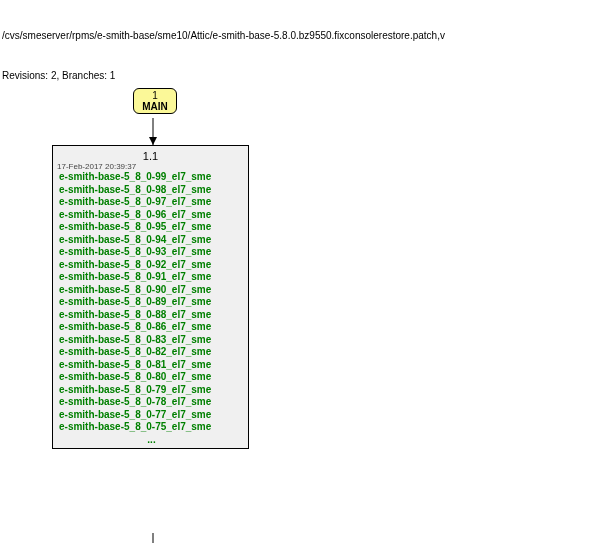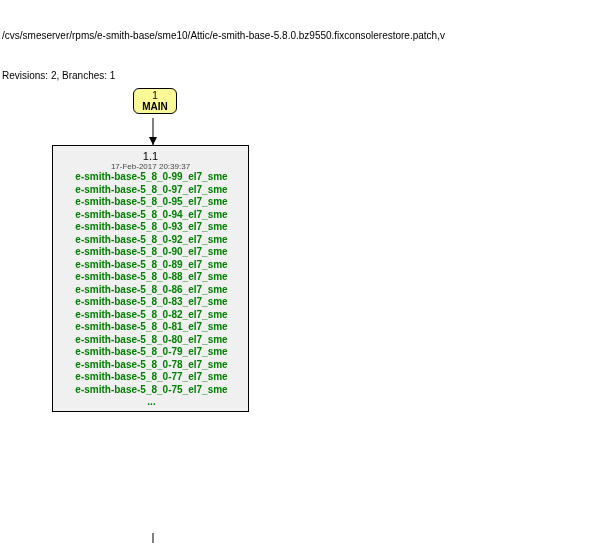--- a/index.html
+++ b/index.html
@@ -47,29 +47,29 @@
     padding: 4px 4px 2px 4px;
     font-size: 10px;
   }
   .node-main .ver {
     font-size: 11px;
     text-align: center;
     font-weight: normal;
   }
   .node-main .date {
     font-size: 8px;
-    text-align: center;
+    text-align: left;
     color: #444;
   }
   .node-main .tags {
     font-size: 10px;
     color: #008000;
     font-weight: bold;
     line-height: 1.25;
-    text-align: center;
+    text-align: left;
     padding-left: 2px;
   }
   .node-2 {
     position: absolute;
     left: 115px;
     top: 470px;
     width: 62px;
     background: #f0f0f0;
     border: 1px solid #000;
     border-radius: 6px;
@@ -114,25 +114,28 @@
   <div class="node-box node-1">
     <div>1</div>
     <div style="font-weight:bold;">MAIN</div>
   </div>
 
   <div class="node-main">
     <div class="ver">1.1</div>
     <div class="date">17-Feb-2017 20:39:37</div>
     <div class="tags" id="tags-list">
         <div>e-smith-base-5_8_0-99_el7_sme</div>
+        <div>e-smith-base-5_8_0-98_el7_sme</div>
         <div>e-smith-base-5_8_0-97_el7_sme</div>
+        <div>e-smith-base-5_8_0-96_el7_sme</div>
         <div>e-smith-base-5_8_0-95_el7_sme</div>
         <div>e-smith-base-5_8_0-94_el7_sme</div>
         <div>e-smith-base-5_8_0-93_el7_sme</div>
         <div>e-smith-base-5_8_0-92_el7_sme</div>
+        <div>e-smith-base-5_8_0-91_el7_sme</div>
         <div>e-smith-base-5_8_0-90_el7_sme</div>
         <div>e-smith-base-5_8_0-89_el7_sme</div>
         <div>e-smith-base-5_8_0-88_el7_sme</div>
         <div>e-smith-base-5_8_0-86_el7_sme</div>
         <div>e-smith-base-5_8_0-83_el7_sme</div>
         <div>e-smith-base-5_8_0-82_el7_sme</div>
         <div>e-smith-base-5_8_0-81_el7_sme</div>
         <div>e-smith-base-5_8_0-80_el7_sme</div>
         <div>e-smith-base-5_8_0-79_el7_sme</div>
         <div>e-smith-base-5_8_0-78_el7_sme</div>

